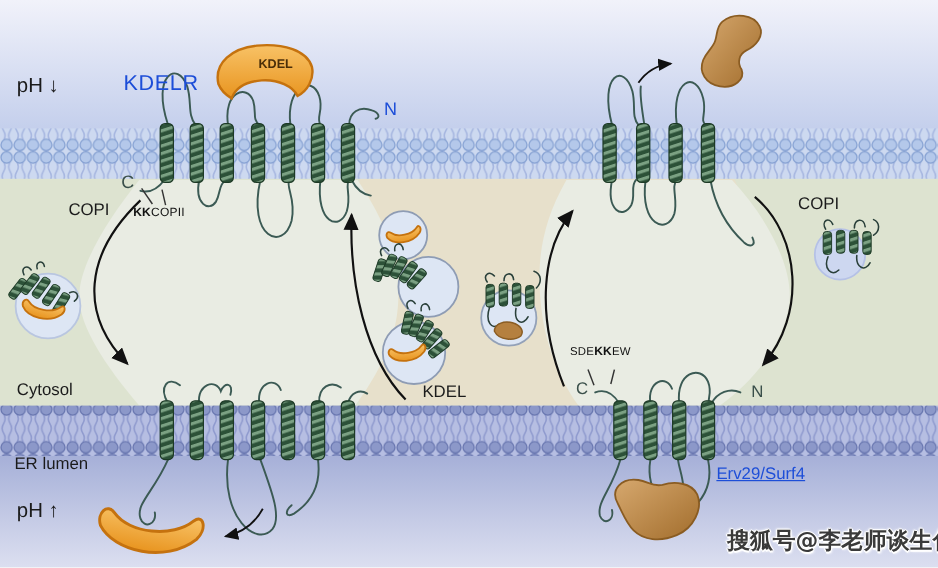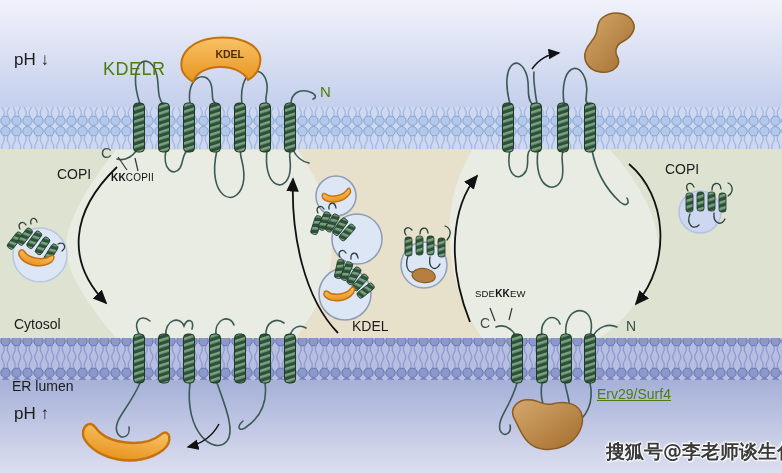--- a/index.html
+++ b/index.html
@@ -1,22 +1,22 @@
 <!DOCTYPE html>
 <html><head>
 <meta charset="utf-8">
 <style>
   html,body{margin:0;padding:0;background:#fff;}
   #stage{position:relative;width:782px;height:473px;overflow:hidden;
          font-family:"Liberation Sans",sans-serif;}
   #art{position:absolute;left:0;top:0;}
   .label{position:absolute;color:#1b1b1b;white-space:nowrap;line-height:1.15;}
-  .teal{color:#4d7c0f;}
+  .teal{color:#1d4ed8;}
   .term{color:#3a4f4a;font-size:15px;}
-  .big{font-size:17px;}
+  .big{font-size:17px;margin-top:12px;}
   .med{font-size:14px;}
   .center{text-align:right;}
   .motif{font-size:10px;letter-spacing:.2px;color:#111;}
   .motif b{font-size:10px;}
   .kdel-tag{font-size:10.5px;font-weight:700;color:#4a2e08;}
   .arrow-glyph{font-weight:600;}
   #watermark{font-family:"DejaVu Sans",sans-serif;font-size:19px;font-weight:700;color:#3a3a3a;
      text-shadow:-1px 0 0 #fff,1px 0 0 #fff,0 -1px 0 #fff,0 1px 0 #fff,1px 1px 2px #fff,-1px -1px 2px #fff;}
 </style>
 </head>

